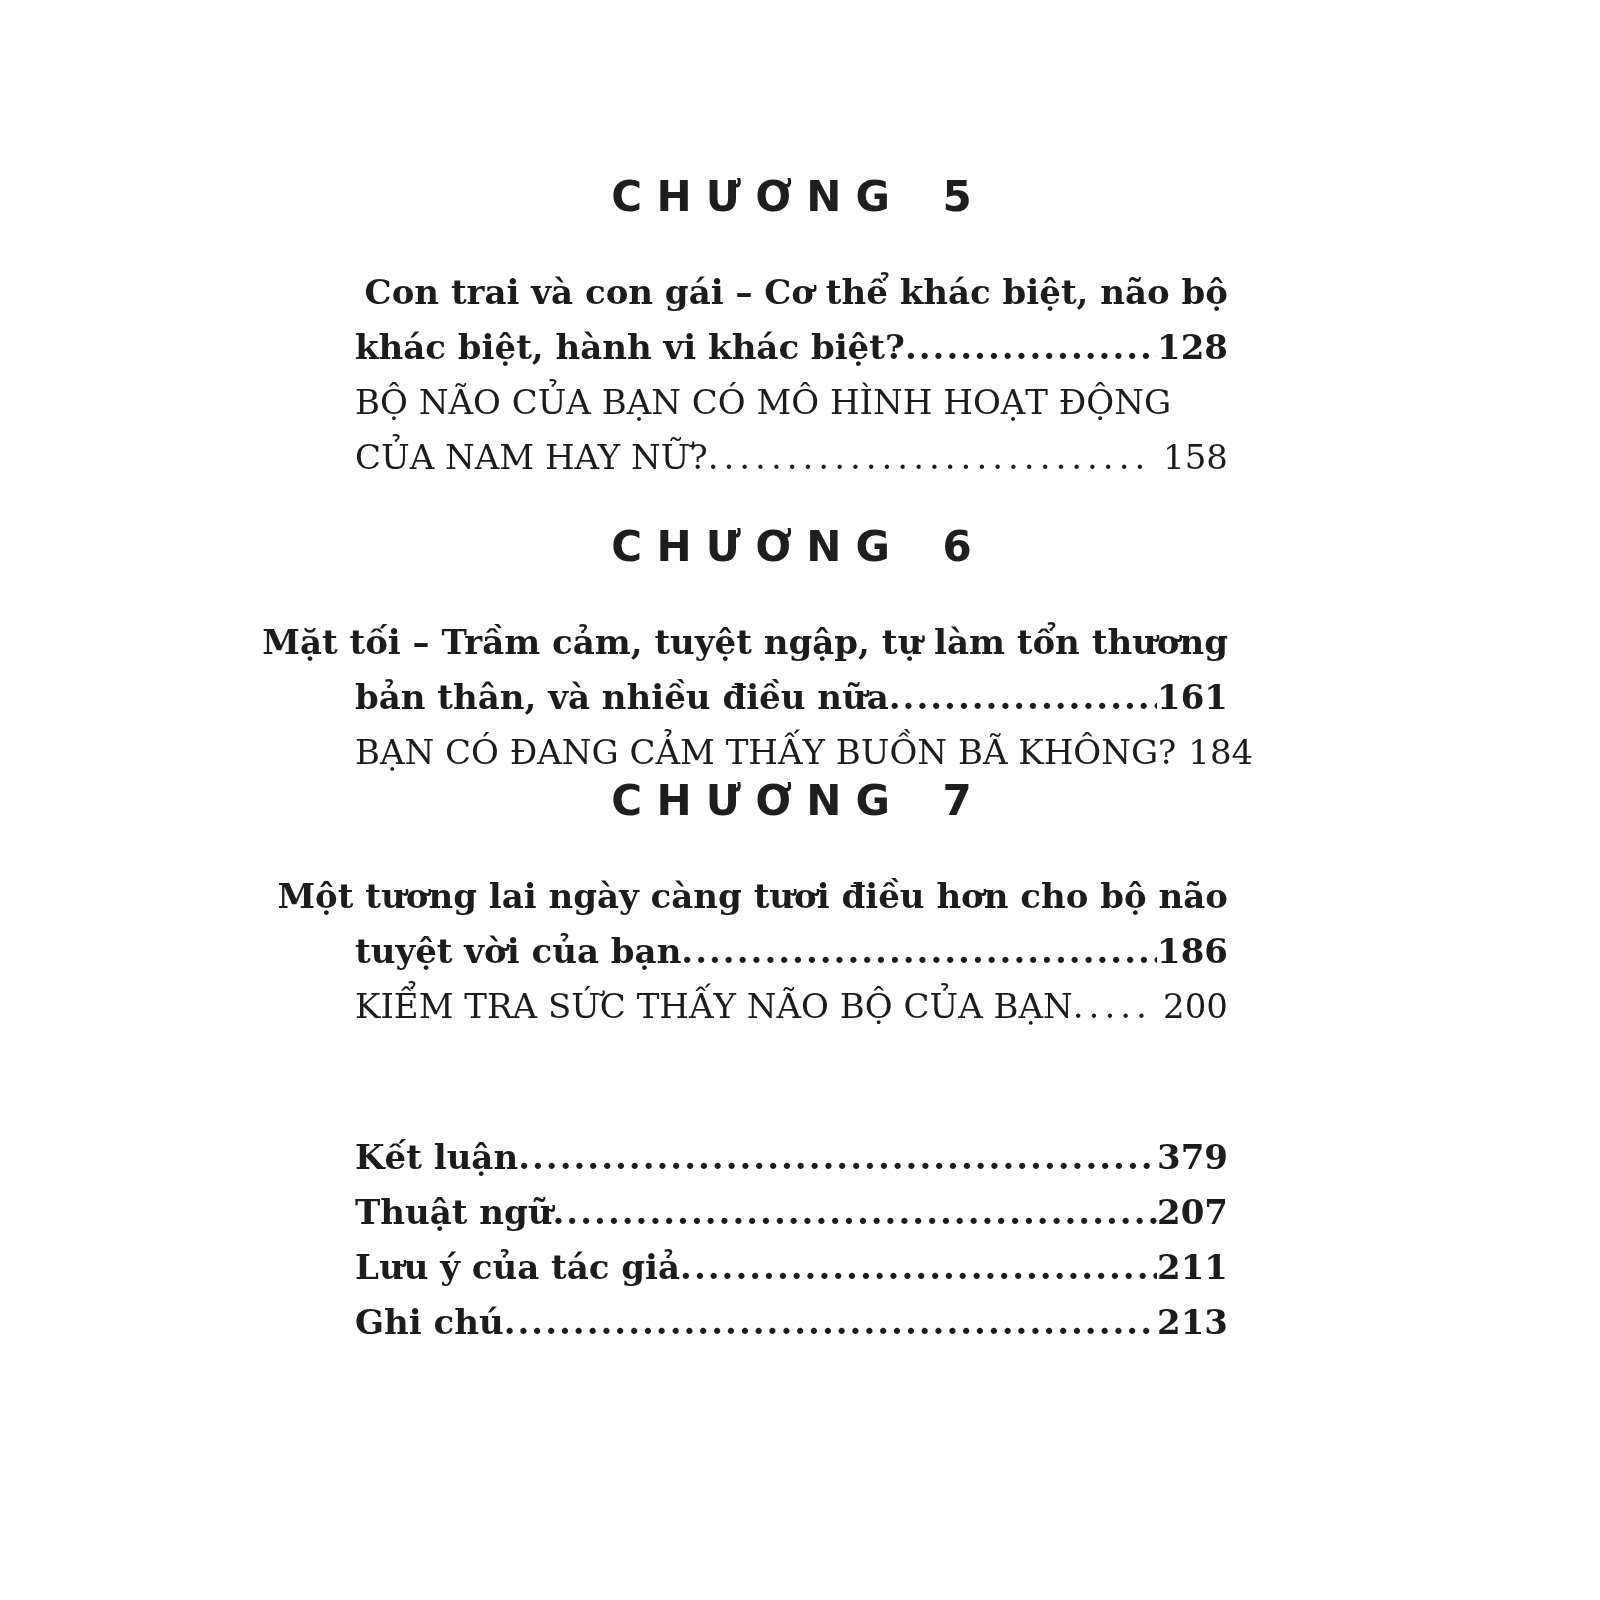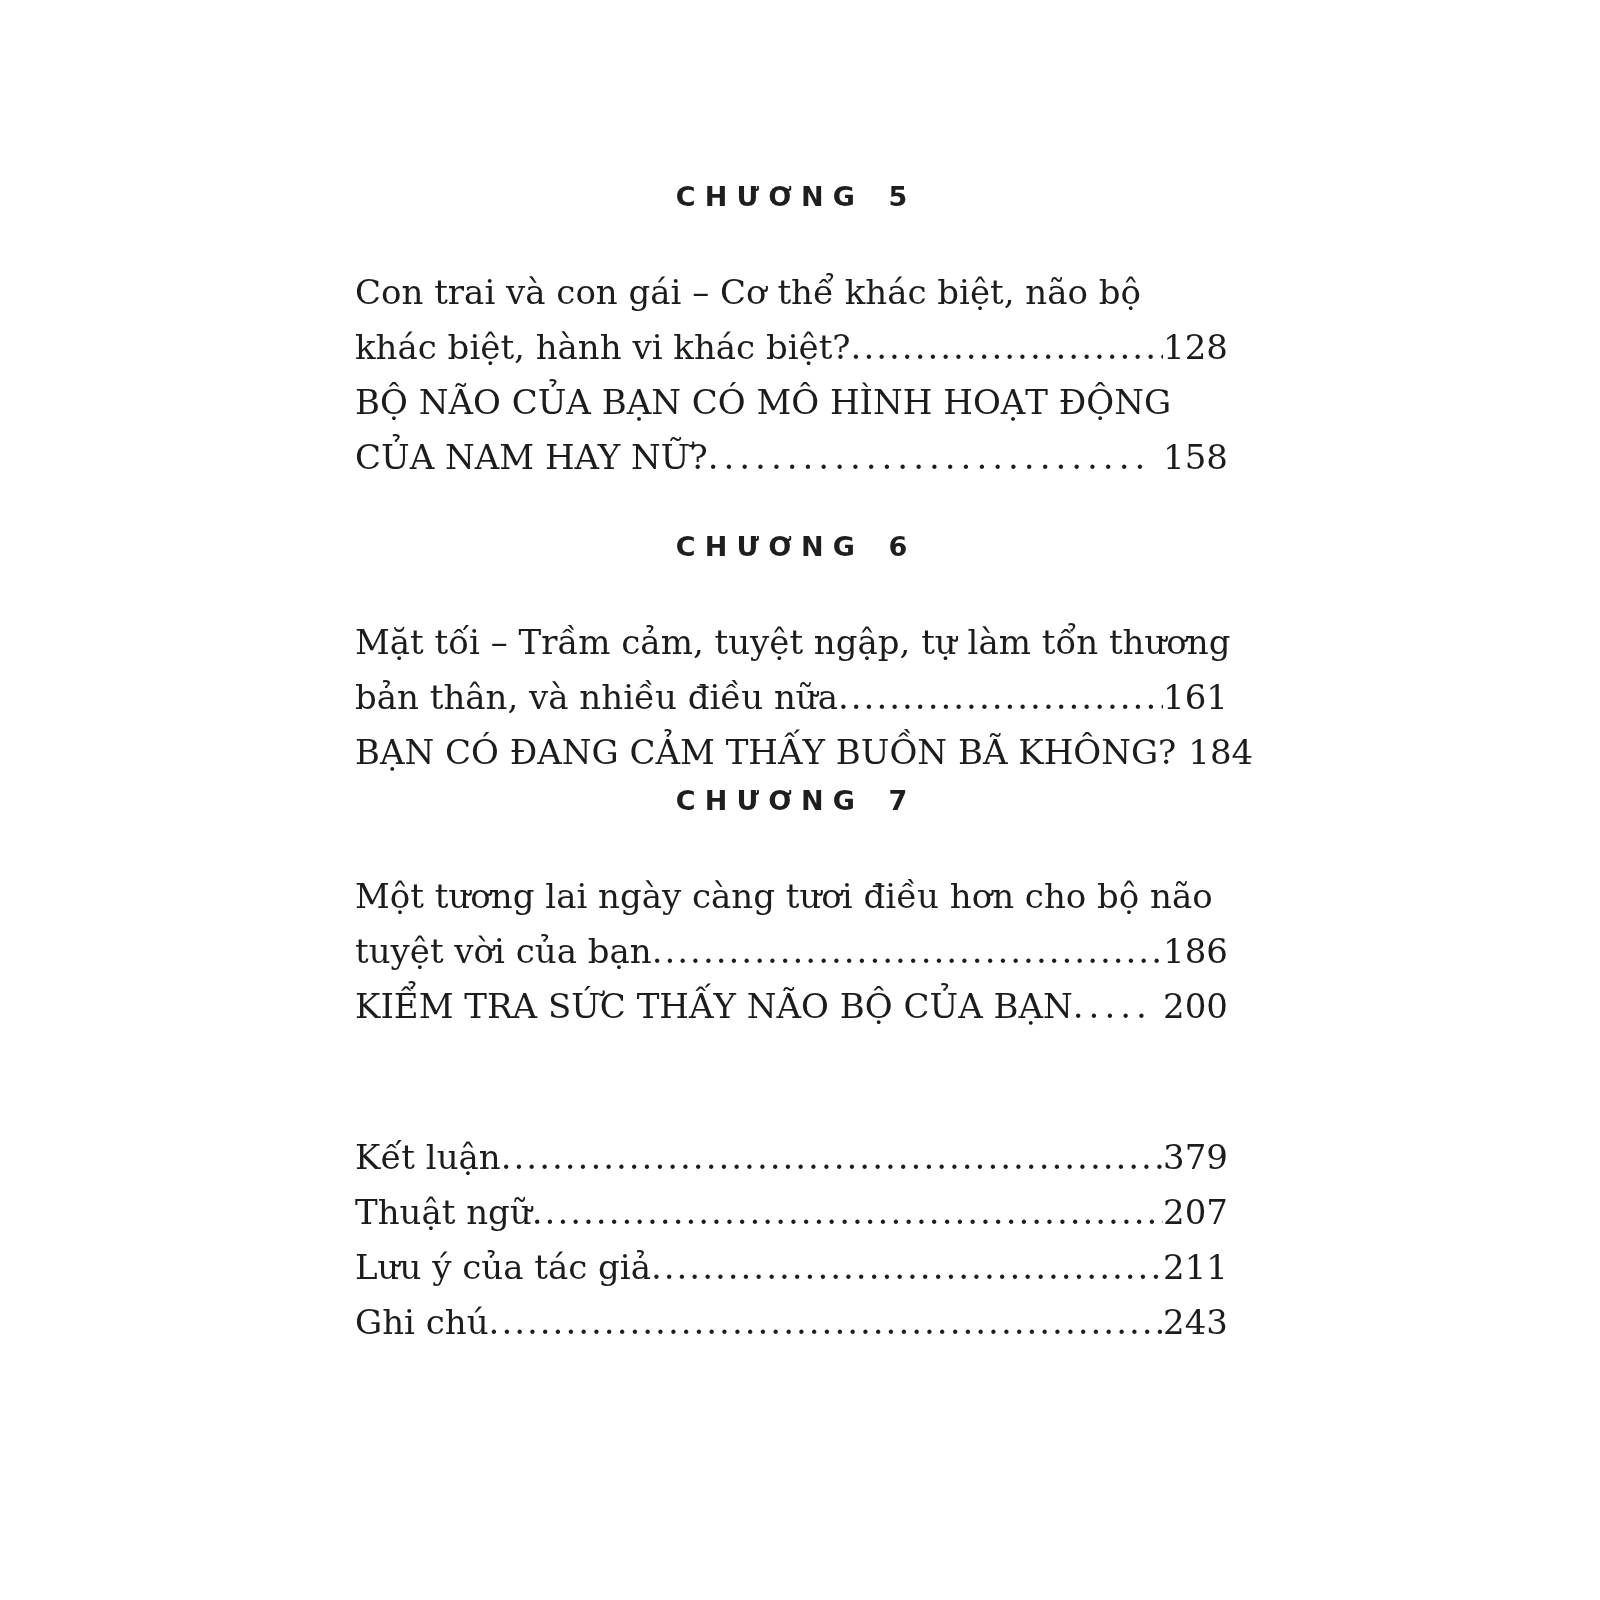--- a/index.html
+++ b/index.html
@@ -17,21 +17,21 @@
   }
   .col {
     position: absolute;
     left: 355px; top: 176px;
     width: 873px;
   }
   .ch {
     margin: 0;
     font-family: "DejaVu Sans", sans-serif;
     font-weight: 700;
-    font-size: 27px;
+    font-size: 42px;
     line-height: 42px;
     letter-spacing: 0.34em;
     word-spacing: 0.22em;
     text-align: center;
     text-indent: 0.34em; 
     color: #1e1e1e;
   }
   .entries { margin-top: 47px; }
   #sec2 .ch { margin-top: 41px; }
   #sec3 .ch { }
@@ -44,21 +44,21 @@
   }
   .row .t { flex: 0 0 auto; }
   .dots {
     flex: 1 1 0;
     min-width: 0;
     overflow: hidden;
     white-space: nowrap;
     letter-spacing: 2px;
   }
   .pg { flex: 0 0 auto; }
-  .bold { font-family: "DejaVu Serif", serif; font-weight: 400; }
+  .bold { font-family: "DejaVu Serif", serif; font-weight: 700; justify-content: flex-end; }
   .caps { font-family: "DejaVu Serif", serif; font-weight: 400; }
   .caps .dots { letter-spacing: 5px; }
   .caps .pg { margin-left: 12px; }
   .back { margin-top: 96px; }
 </style>
 </head>
 <body>
 
 <div class="page">
   <div class="col">
@@ -135,18 +135,18 @@
         <span class="pg">207</span>
       </div>
       <div class="row bold">
         <span class="t">Lưu ý của tác giả</span>
         <span class="dots">......................................................................................................................................................</span>
         <span class="pg">211</span>
       </div>
       <div class="row bold">
         <span class="t">Ghi chú </span>
         <span class="dots">......................................................................................................................................................</span>
-        <span class="pg">243</span>
+        <span class="pg">213</span>
       </div>
     </section>
 
   </div>
 </div>
 
 </body></html>

